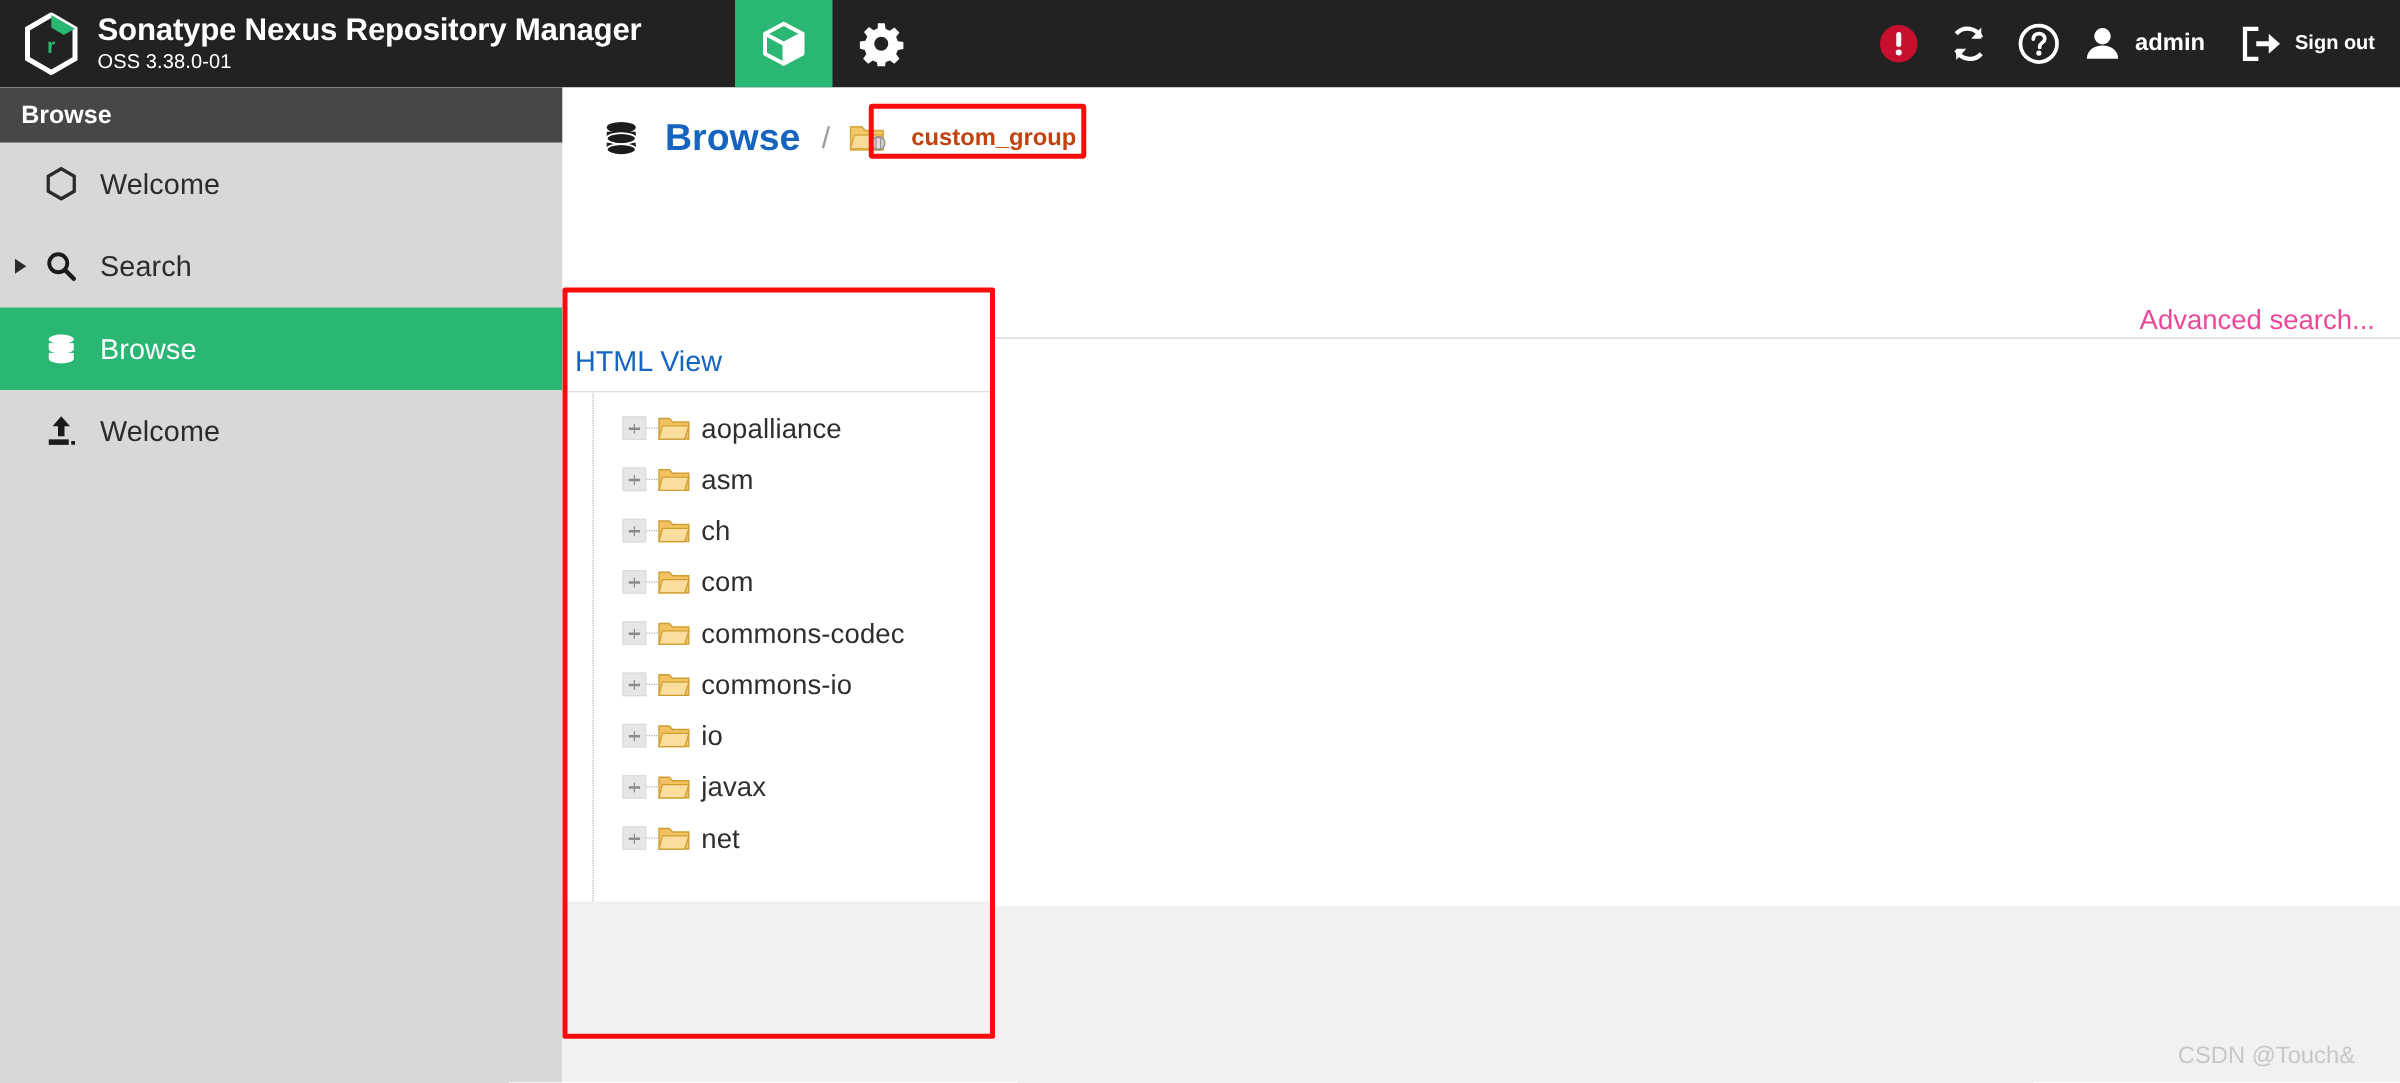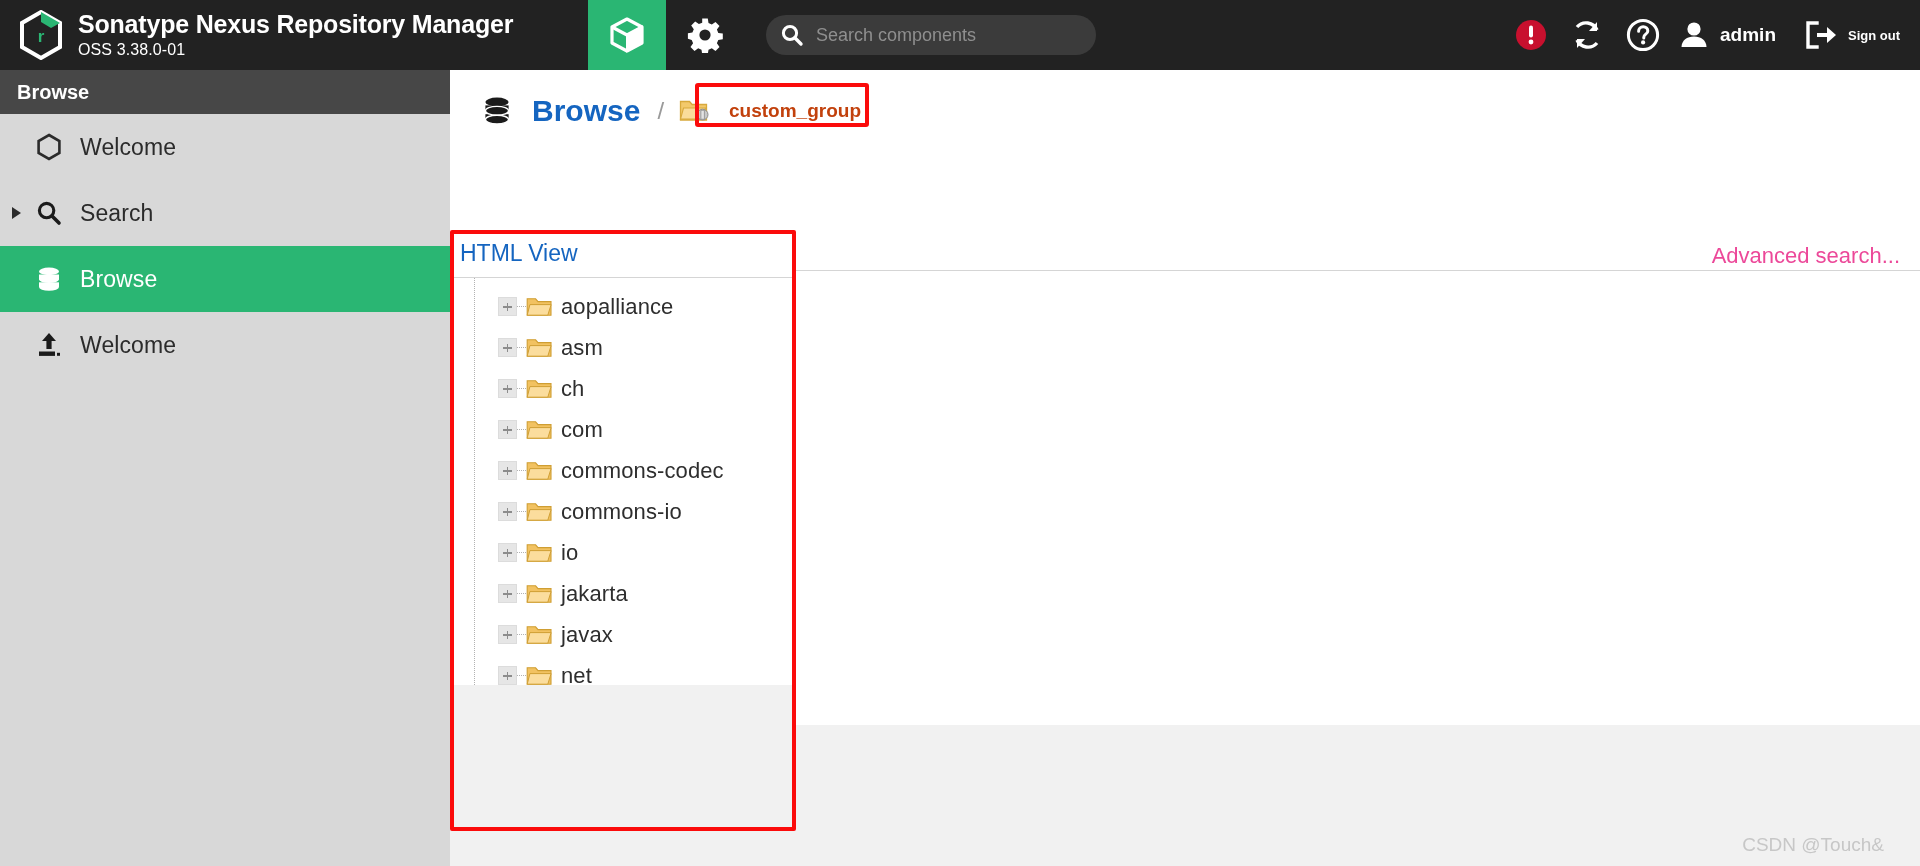--- a/index.html
+++ b/index.html
@@ -119,21 +119,21 @@
   .tb-user .label {
     color: #ffffff; font-size: 19px; font-weight: bold;
     margin-left: 9px; white-space: nowrap;
   }
   .tb-signout {
     display: flex; align-items: center;
     height: 70px; cursor: pointer;
     margin-left: 22px;
   }
   .tb-signout .label {
-    color: #ffffff; font-size: 13px; font-weight: bold;
+    color: #ffffff; font-size: 16px; font-weight: bold;
     margin-left: 10px; white-space: nowrap;
   }
 
   
   .sidebar {
     position: absolute;
     top: 70px; left: 0;
     width: 450px;
     height: 796px;
     background: #d8d8d8;
@@ -269,20 +269,21 @@
     background: #ffffff;
   }
   .tree-title {
     height: 48px;
     display: flex;
     align-items: center;
     padding-left: 10px;
     font-size: 23px;
     color: #1565c0;
     border-bottom: 1px solid #d5d5d5;
+    margin-top: 36px;
   }
   .tree-body {
     position: relative;
     padding-top: 8px;
     background: #ffffff;
     height: 407px;
     overflow: hidden;
     padding-left: 36px;
   }
   .tree-spine {
@@ -383,29 +384,20 @@
     </div>
 
     <div class="nav-tab">
       <svg width="36" height="36" viewBox="0 0 36 36">
         <path fill="#ffffff" d="M18 11.5a6.5 6.5 0 1 0 0 13 6.5 6.5 0 0 0 0-13zm0 4.2a2.3 2.3 0 1 1 0 4.6 2.3 2.3 0 0 1 0-4.6z"></path>
         <path fill="#ffffff" d="M15.2 1.6h5.6l.7 4.5 3.3 1.4 3.7-2.6 4 4-2.6 3.7 1.4 3.3 4.5.7v5.6l-4.5.7-1.4 3.3 2.6 3.7-4 4-3.7-2.6-3.3 1.4-.7 4.5h-5.6l-.7-4.5-3.3-1.4-3.7 2.6-4-4 2.6-3.7-1.4-3.3L.9 21.8v-5.6l4.5-.7 1.4-3.3-2.6-3.7 4-4 3.7 2.6 3.3-1.4z"></path>
         <circle cx="18" cy="18" r="5.6" fill="#222222"></circle>
       </svg>
     </div>
 
-    <div class="search-wrap">
-      <div class="search-box">
-        <svg class="mag" width="24" height="24" viewBox="0 0 24 24">
-          <circle cx="10" cy="10" r="6.6" fill="none" stroke="#ffffff" stroke-width="3"></circle>
-          <line x1="14.8" y1="14.8" x2="21" y2="21" stroke="#ffffff" stroke-width="3.4" stroke-linecap="round"></line>
-        </svg>
-        <input class="search-input" type="text" value="" placeholder="Search components" style="">
-      </div>
-    </div>
 
     <div class="topbar-spacer"></div>
 
     <div class="topbar-right">
       <div class="tb-icon">
         <svg width="34" height="34" viewBox="0 0 34 34">
           <circle cx="17" cy="17" r="15" fill="#c8102e"></circle>
           <rect x="15" y="7.5" width="4" height="12" rx="2" fill="#ffffff"></rect>
           <circle cx="17" cy="24" r="2.4" fill="#ffffff"></circle>
         </svg>
@@ -591,29 +583,20 @@
         <div class="tree-row">
           <span class="expander"></span>
           <span class="row-dash"></span>
           <svg class="folder-ico" width="26" height="22" viewBox="0 0 26 22">
             <path d="M1.2 2.8h8.4l2.4 2.8h13v13.6H1.2z" fill="#f2c261" stroke="#cf9e33" stroke-width="1.1"></path>
             <path d="M3.9 8.6h21.2l-3.3 10.6H1.2z" fill="#fbdd9d" stroke="#cf9e33" stroke-width="1"></path>
           </svg>
           <span class="tree-label">io</span>
         </div>
 
-        <div class="tree-row">
-          <span class="expander"></span>
-          <span class="row-dash"></span>
-          <svg class="folder-ico" width="26" height="22" viewBox="0 0 26 22">
-            <path d="M1.2 2.8h8.4l2.4 2.8h13v13.6H1.2z" fill="#f2c261" stroke="#cf9e33" stroke-width="1.1"></path>
-            <path d="M3.9 8.6h21.2l-3.3 10.6H1.2z" fill="#fbdd9d" stroke="#cf9e33" stroke-width="1"></path>
-          </svg>
-          <span class="tree-label">jakarta</span>
-        </div>
 
         <div class="tree-row">
           <span class="expander"></span>
           <span class="row-dash"></span>
           <svg class="folder-ico" width="26" height="22" viewBox="0 0 26 22">
             <path d="M1.2 2.8h8.4l2.4 2.8h13v13.6H1.2z" fill="#f2c261" stroke="#cf9e33" stroke-width="1.1"></path>
             <path d="M3.9 8.6h21.2l-3.3 10.6H1.2z" fill="#fbdd9d" stroke="#cf9e33" stroke-width="1"></path>
           </svg>
           <span class="tree-label">javax</span>
         </div>

